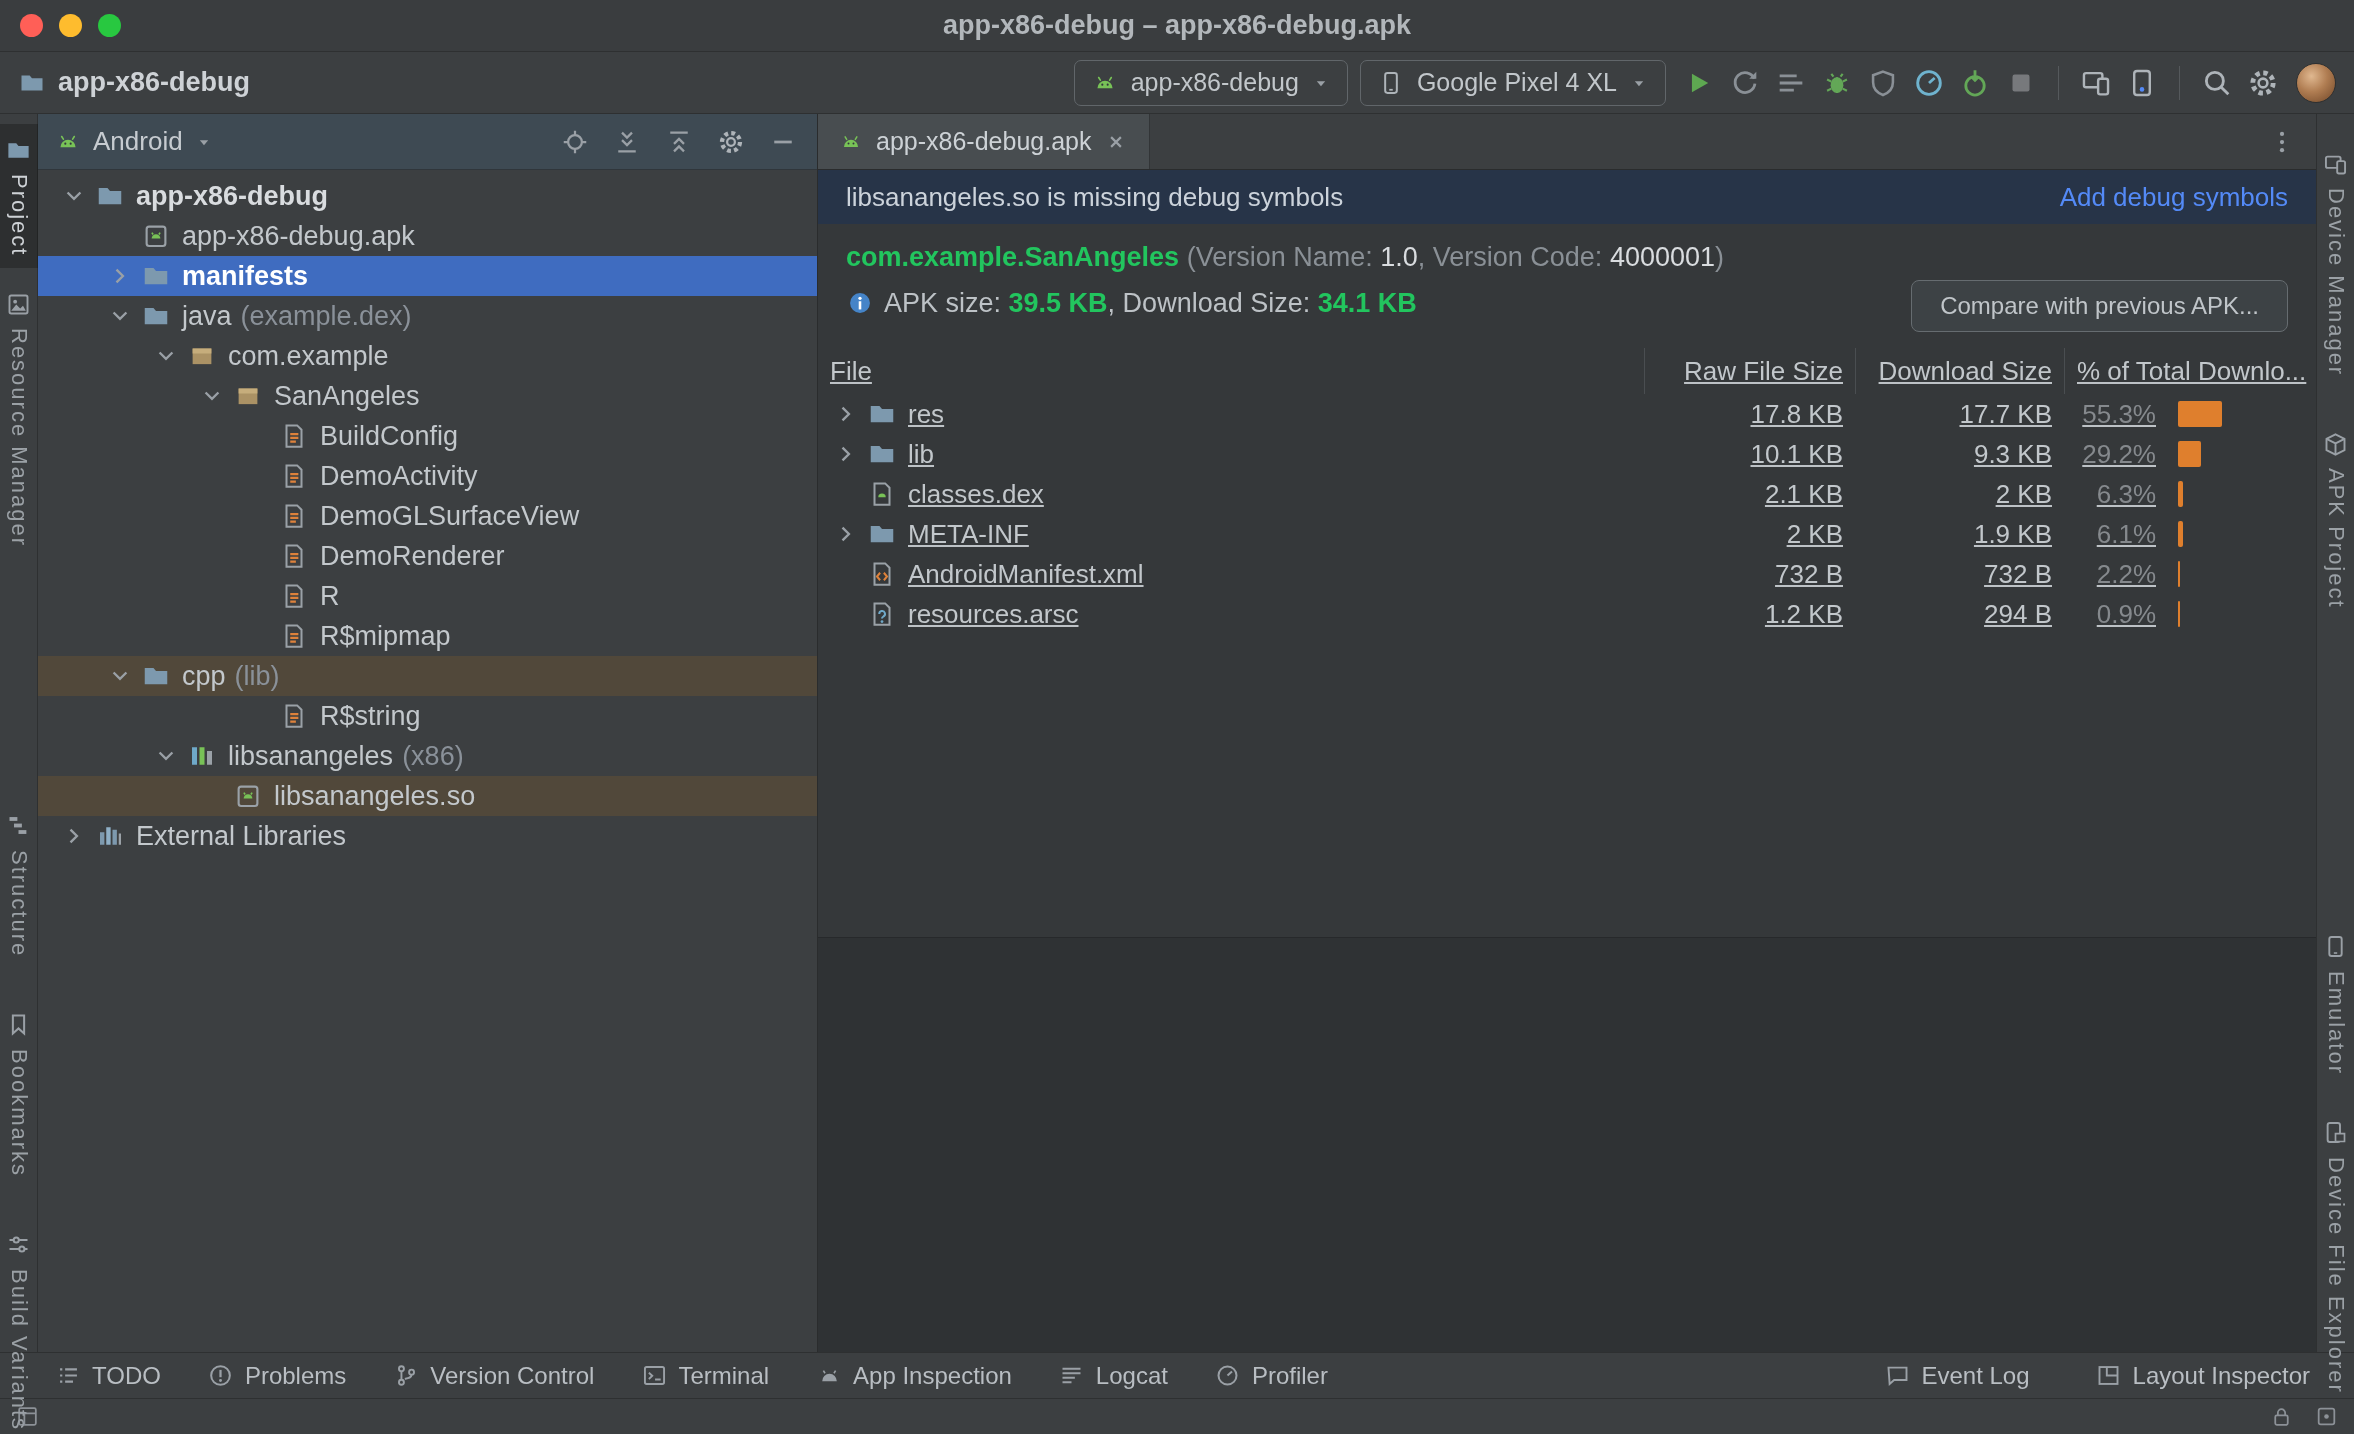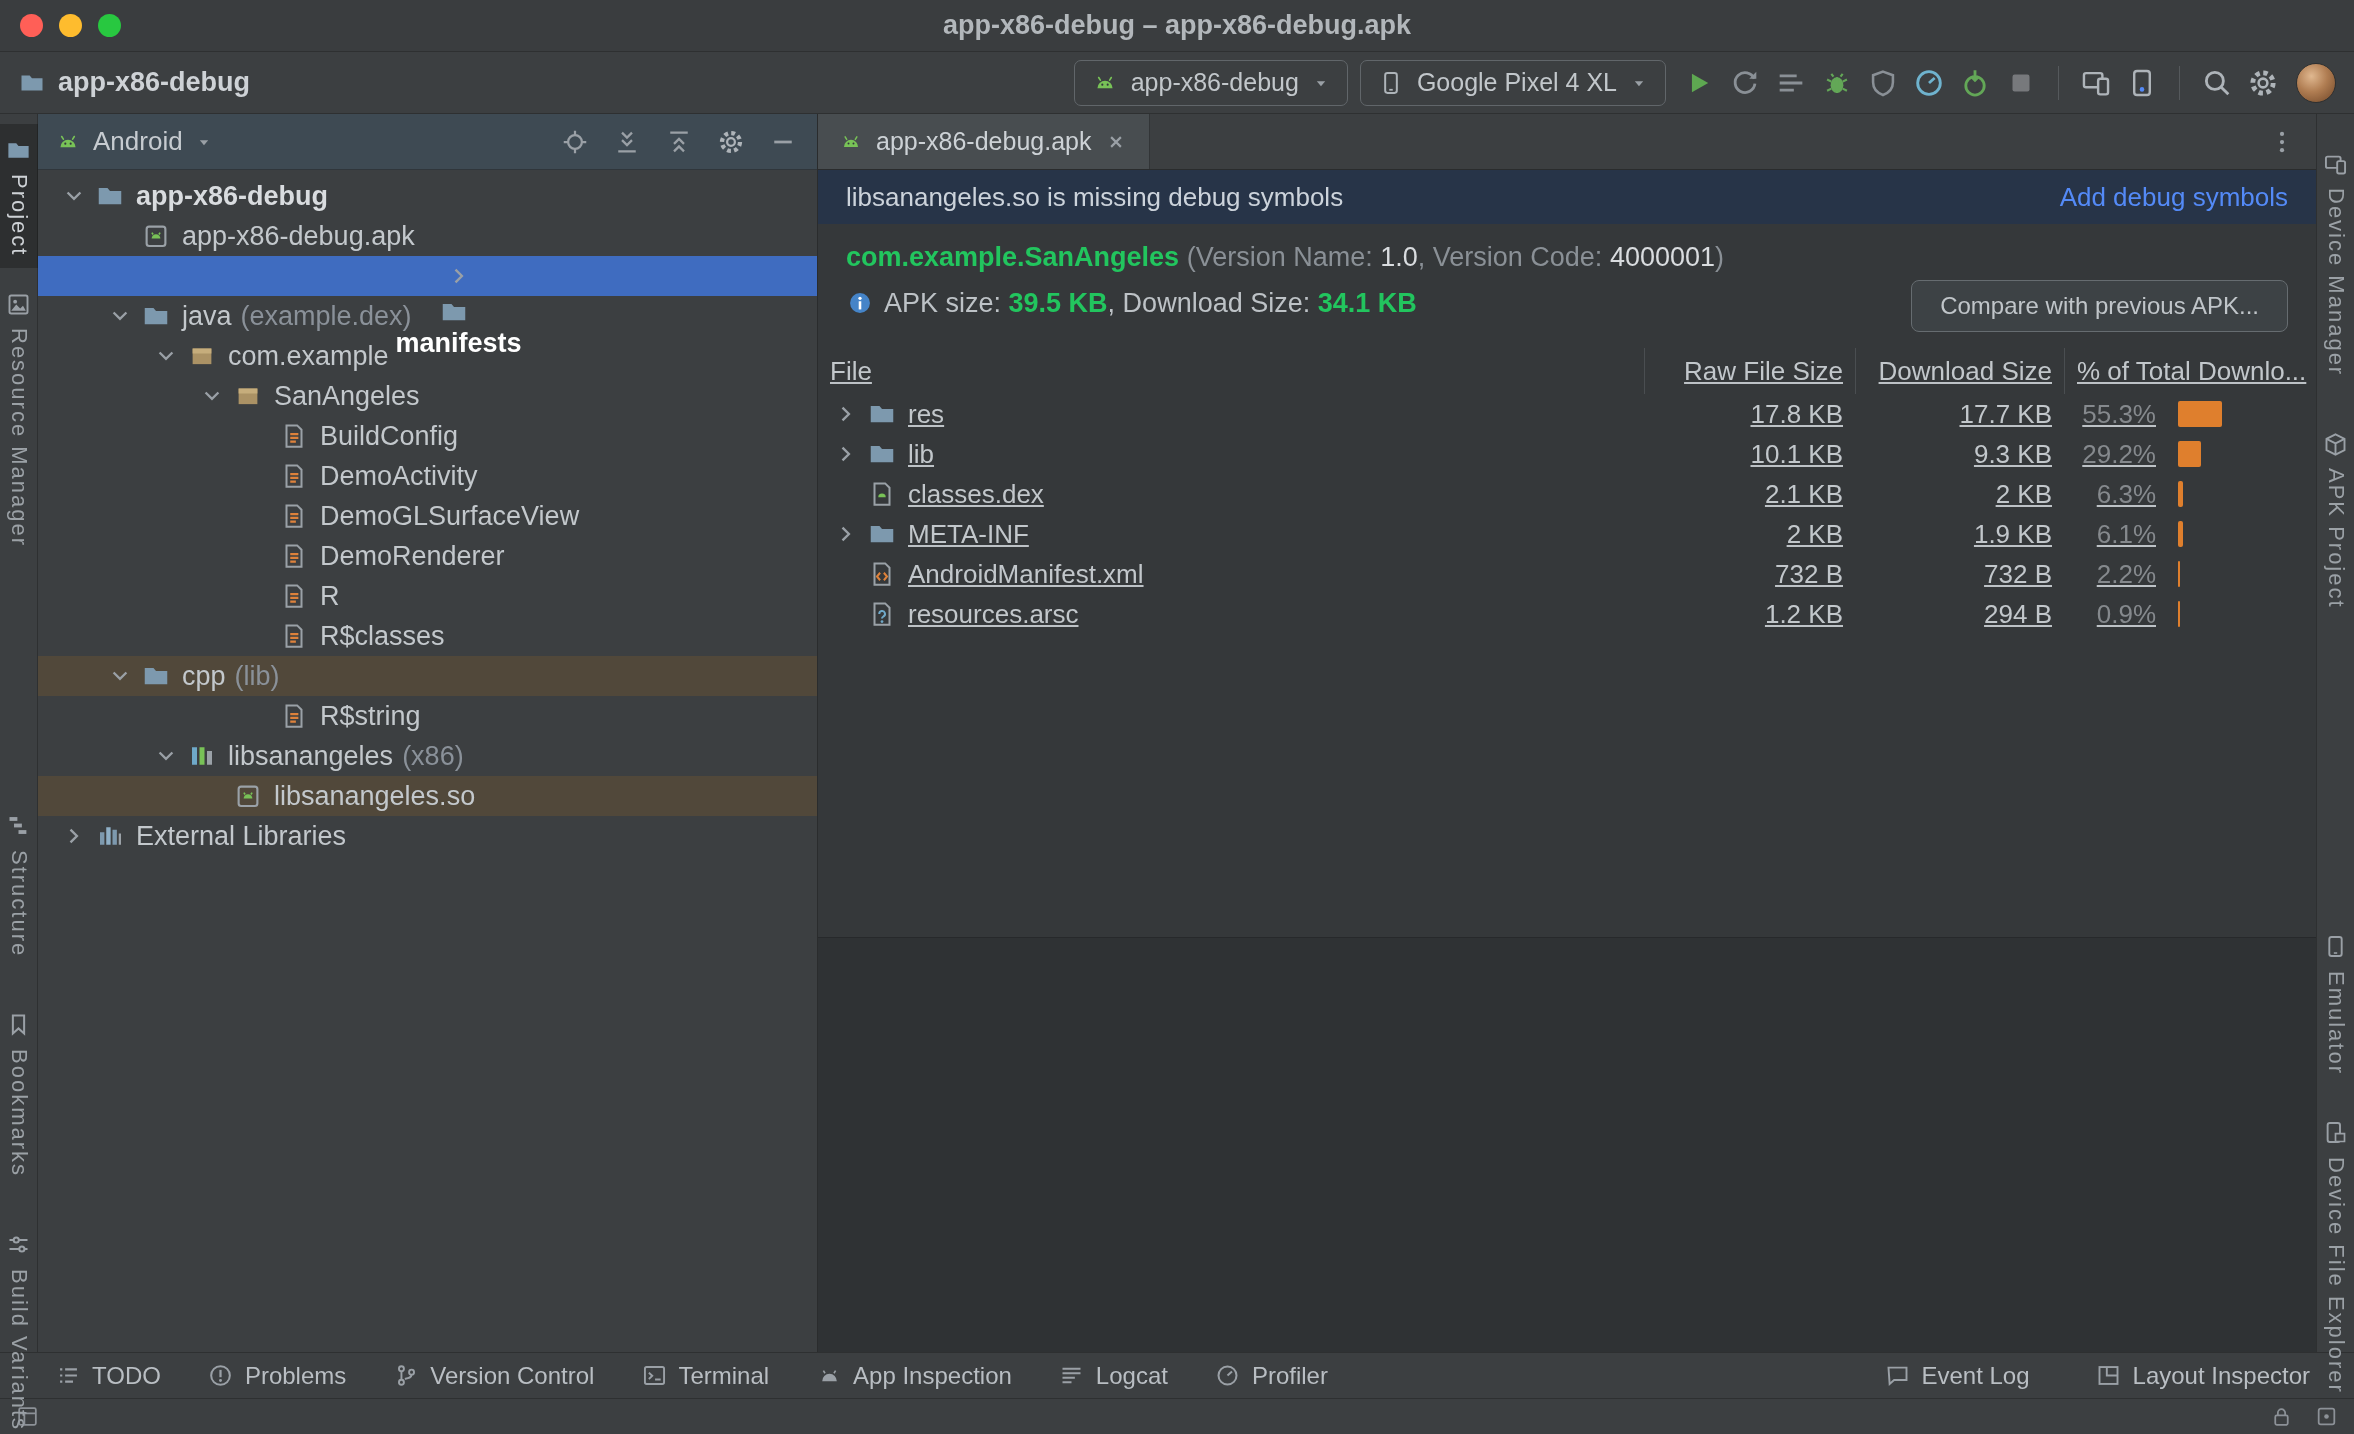--- a/index.html
+++ b/index.html
@@ -43,21 +43,21 @@
 
 
 .project-panel{width:780px;display:flex;flex-direction:column;border-right:1px solid #2a2c2d;background:#3c3f41;flex:none;}
 .phead{height:56px;background:#3e4a53;display:flex;align-items:center;padding:0 16px;border-bottom:1px solid #30363b;flex:none;}
 .pmode{display:flex;align-items:center;gap:11px;font-size:26px;color:#c6cbd0;}
 .phead-icons{margin-left:auto;display:flex;gap:16px;align-items:center;}
 .pibtn{width:36px;height:36px;display:flex;align-items:center;justify-content:center;}
 .pibtn svg{width:30px;height:30px;}
 .tree{flex:1;padding-top:6px;overflow:hidden;font-size:27px;}
 .trow{height:40px;display:flex;align-items:center;white-space:nowrap;}
-.trow.sel-blue{background:#3f6cc0;flex-direction:column;}
+.trow.sel-blue{background:#3f6cc0;}
 .trow.sel-brown{background:#51483a;}
 .tchev{width:40px;height:40px;flex:none;display:flex;align-items:center;justify-content:center;}
 .tchev svg{width:28px;height:28px;}
 .ticon{width:32px;height:32px;flex:none;margin-right:10px;display:flex;align-items:center;justify-content:center;}
 .ticon svg{width:30px;height:30px;}
 .tlabel{color:#c3c8cc;}
 .tlabel.bold{font-weight:700;color:#d9dcdf;}
 .trow.sel-blue .tlabel{color:#ffffff;}
 .tsuffix{color:#8a9199;margin-left:9px;}
 
@@ -472,21 +472,21 @@
             <span class="tlabel" data-interactable="false">R</span>
           </div>
           <div class="trow" data-interactable="true" style="padding-left: 200px;">
             <span class="tchev" data-interactable="false"></span>
             <span class="ticon" data-interactable="false">
               <svg viewBox="0 0 24 24">
                 <path d="M6 3.5h8.5l3.5 3.5v13.5H6z" fill="none" stroke="#9aa1a7" stroke-width="1.6"></path>
                 <path d="M9 10.5h6.5M9 13.5h6.5M9 16.5h4.5" stroke="#DE823B" stroke-width="1.8"></path>
               </svg>
             </span>
-            <span class="tlabel" data-interactable="false">R$classes</span>
+            <span class="tlabel" data-interactable="false">R$mipmap</span>
           </div>
           <div class="trow sel-brown" data-interactable="true" style="padding-left: 62px;">
             <span class="tchev" data-interactable="true">
               <svg viewBox="0 0 24 24">
                 <path d="M6.5 9 12 14.5 17.5 9" fill="none" stroke="#9aa0a6" stroke-width="2"></path>
               </svg>
             </span>
             <span class="ticon" data-interactable="false">
               <svg viewBox="0 0 24 24">
                 <path d="M3 5.5h7l2 2.5h9v10.5H3z" fill="#7d99ae"></path>

